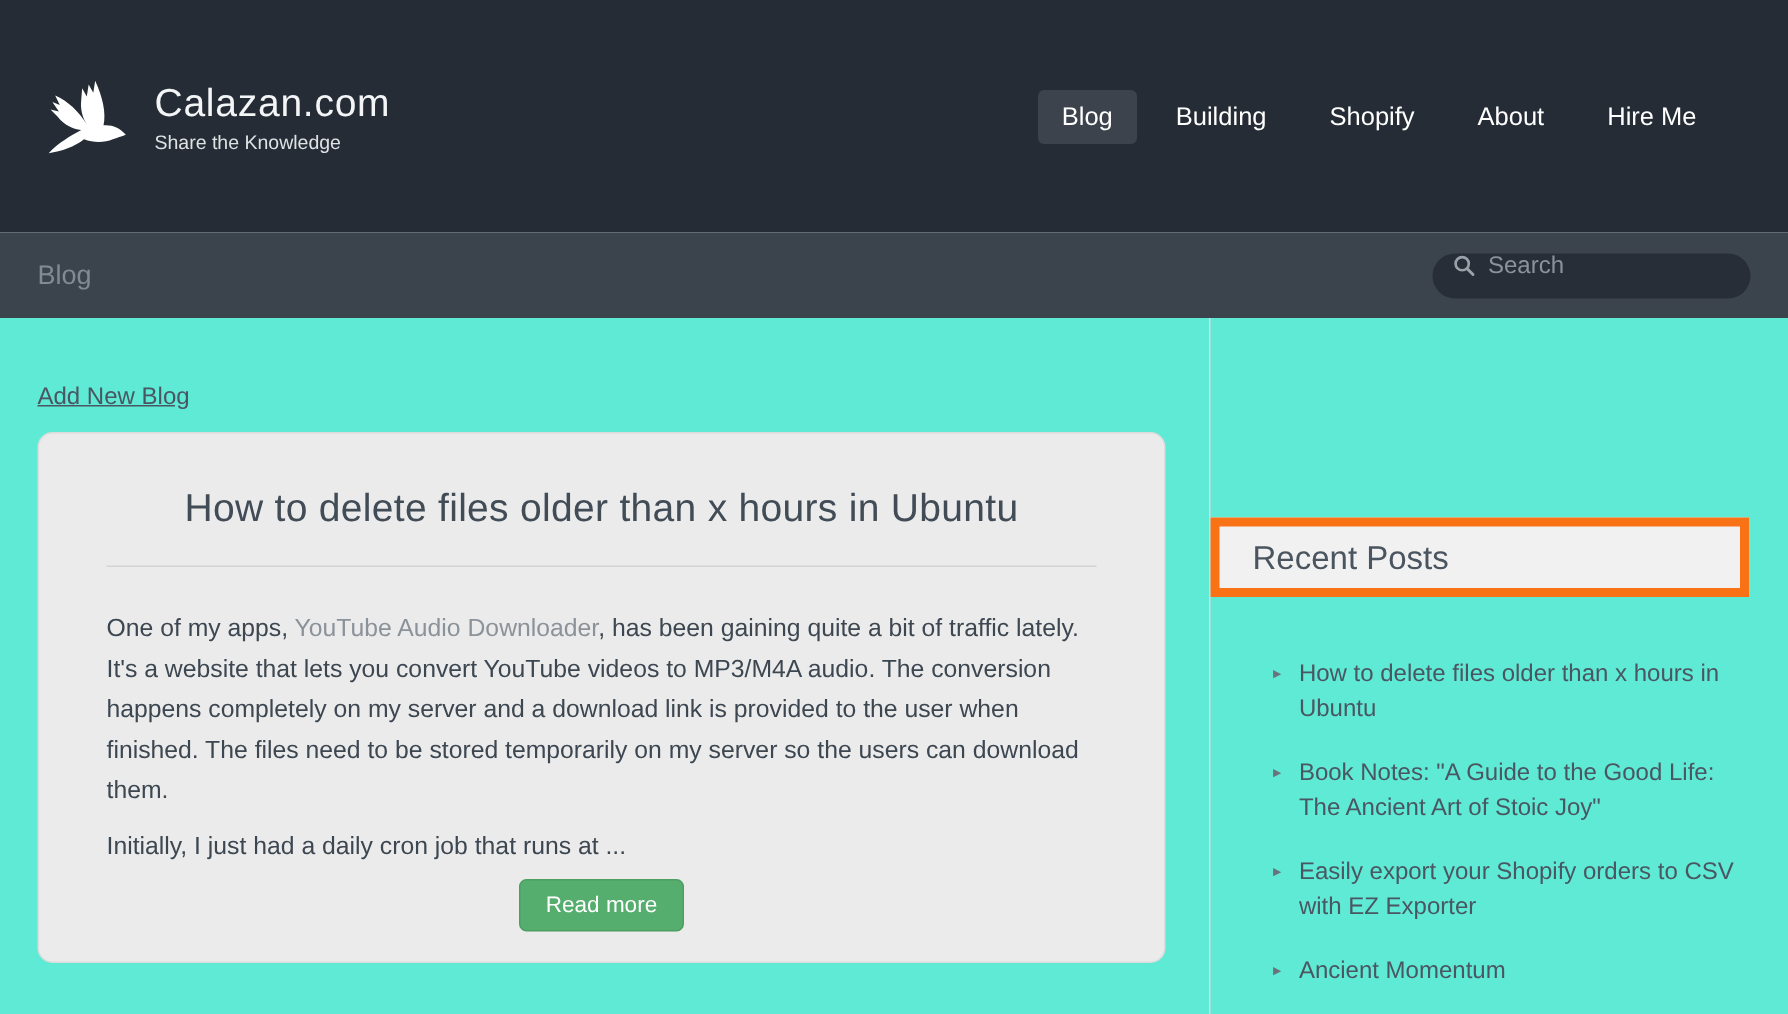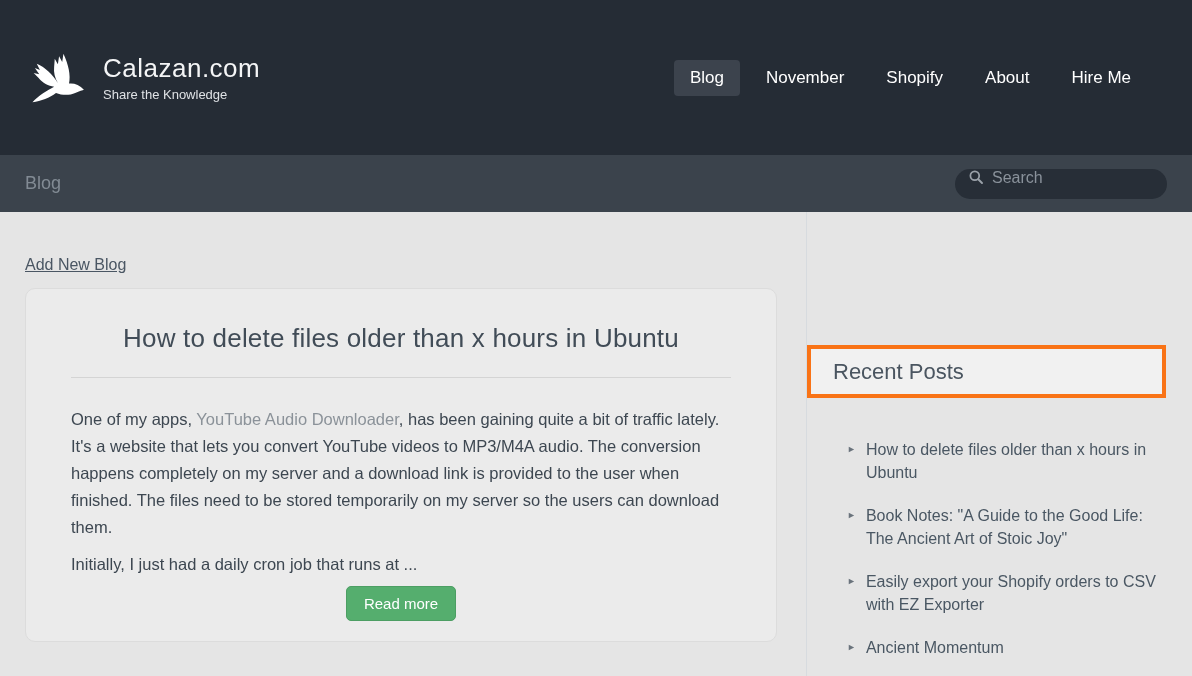--- a/index.html
+++ b/index.html
@@ -38,21 +38,21 @@
   }
   .searchbox svg { width: 16px; height: 16px; flex: 0 0 auto; }
   .search-input {
     background: transparent; border: none; outline: none;
     color: #cfd3d7; font-size: 16px; width: 150px;
     font-family: "Liberation Sans", sans-serif;
   }
   .search-input::placeholder { color: #8a929b; }
 
   
-  .content { display: flex; height: 464px; background: #e5e5e5; }
+  .content { display: flex; height: 464px; background: #5eead4; }
   .main { width: 806px; flex: 0 0 806px; padding: 44px 25px 0 25px; }
   .sidebar { flex: 1; border-left: 1px solid #d7dbdf; }
 
   
   .add-new {
     color: #4a5663; font-size: 16px; text-decoration: underline; cursor: pointer;
     display: inline-block;
   }
   .post-card {
     margin-top: 14px; width: 752px;
@@ -71,21 +71,21 @@
   .post-actions { display: flex; justify-content: center; margin-top: 8px; }
   .read-more {
     background: #55ae6e; border: 1px solid #4c9e63; border-radius: 5px;
     color: #ffffff; font-size: 15px; padding: 8px 17px; cursor: pointer;
     font-family: "Liberation Sans", sans-serif;
   }
 
   
   .panel-header {
     margin: 133px 26px 0 0; height: 53px;
-    background: #f1f1f1; border: 4px solid #f97316;
+    background: #f1f1f1; border: 6px solid #f97316;
     display: flex; align-items: center; padding-left: 22px;
   }
   .panel-title { font-size: 22px; color: #4a5560; }
   .recent-list { list-style: none; margin-top: 40px; padding-left: 40px; }
   .recent-item { display: flex; gap: 10px; margin-bottom: 20px; }
   .bullet { font-size: 9px; color: #6a737c; margin-top: 6px; flex: 0 0 auto; }
   .recent-link {
     color: #4a5763; font-size: 16px; line-height: 23px; text-decoration: none;
     cursor: pointer; max-width: 300px; display: inline-block;
   }
@@ -113,21 +113,21 @@
             C88 65 93 64 95 63 Z"></path>
         </svg>
       </span>
       <div class="brand-text">
         <div class="brand-title">Calazan.com</div>
         <div class="brand-tagline">Share the Knowledge</div>
       </div>
     </div>
     <nav class="nav">
       <a class="nav-item active">Blog</a>
-      <a class="nav-item">November</a>
+      <a class="nav-item">Building</a>
       <a class="nav-item">Shopify</a>
       <a class="nav-item">About</a>
       <a class="nav-item">Hire Me</a>
     </nav>
   </header>
 
   <div class="subheader">
     <div class="breadcrumb">Blog</div>
     <div class="searchbox">
       <svg viewBox="0 0 20 20" xmlns="http://www.w3.org/2000/svg">

